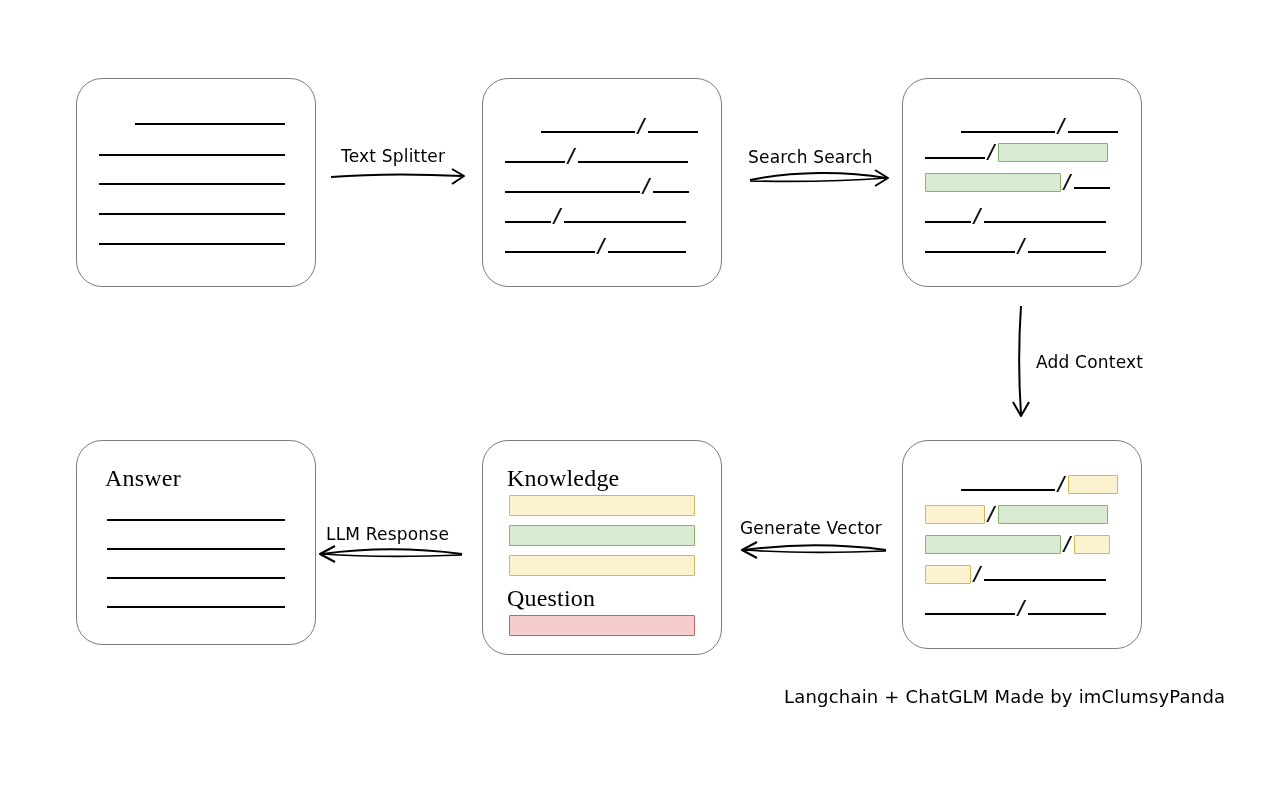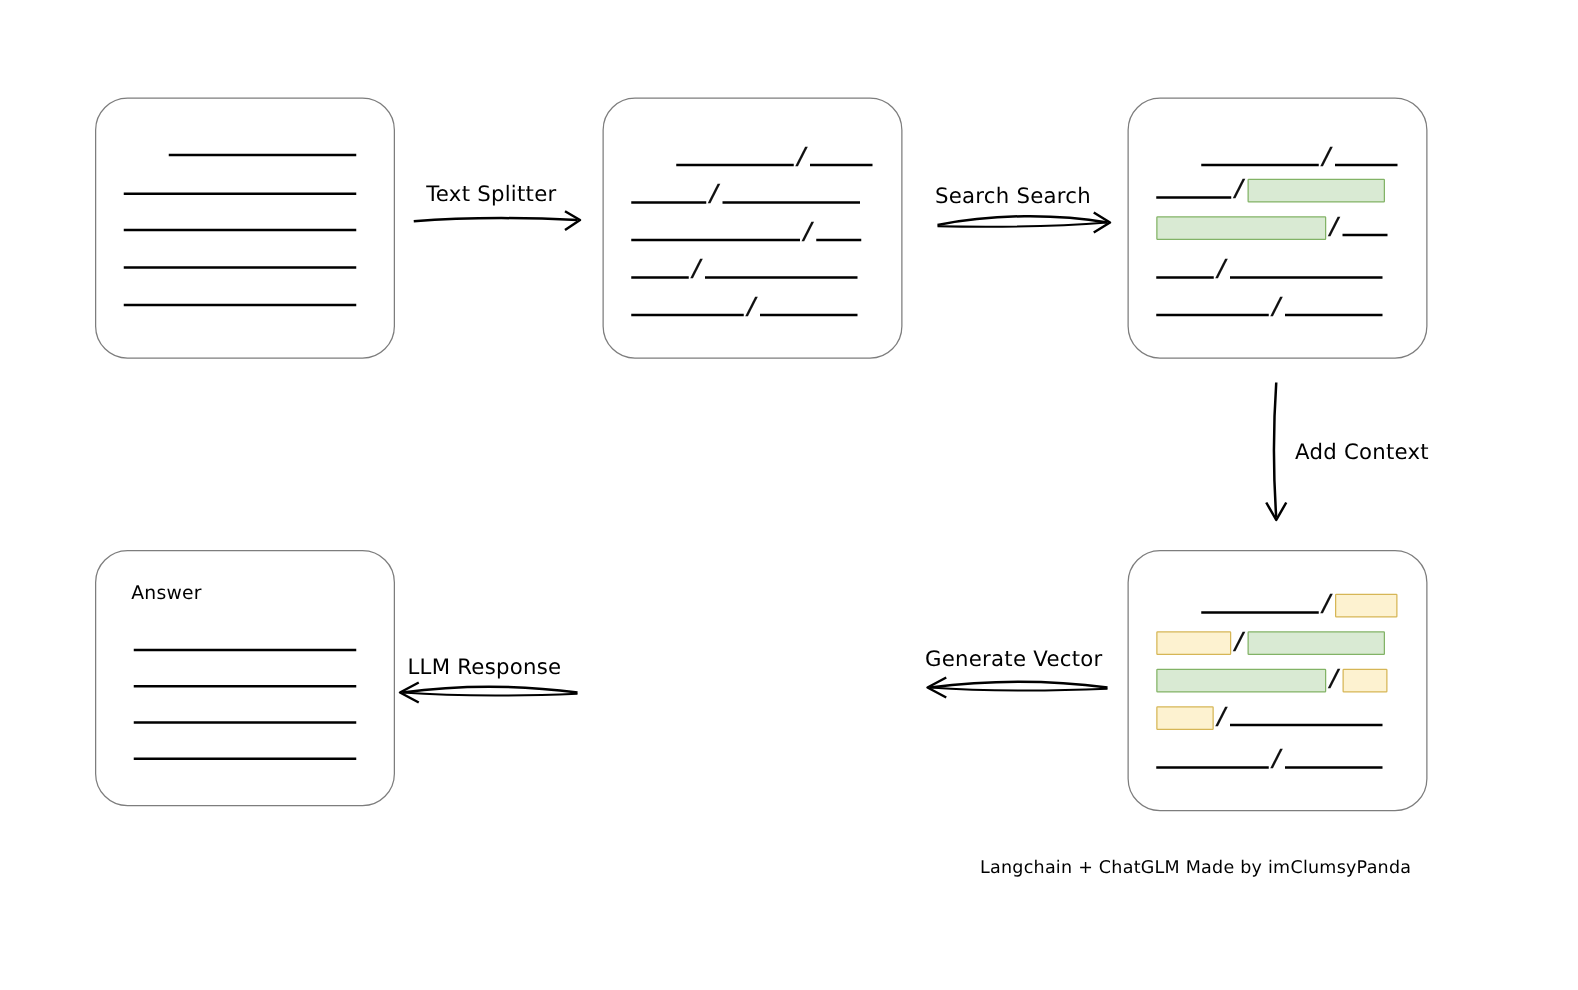--- a/index.html
+++ b/index.html
@@ -83,29 +83,30 @@
   }
 
   
   .label {
     position: absolute;
     color: #000000;
     white-space: nowrap;
     font-family: "DejaVu Sans", sans-serif;
   }
   .box-heading {
-    font-size: 15px;
+    font-size: 24px;
     letter-spacing: 0.2px;
+    font-family: Liberation Serif, serif;
   }
   .edge-label {
     font-size: 17px;
     letter-spacing: 0.2px;
   }
   .footer-note {
-    font-size: 14px;
+    font-size: 18px;
     letter-spacing: 0.2px;
   }
 
   svg.arrows {
     position: absolute;
     left: 0; top: 0;
     width: 1262px;
     height: 792px;
     pointer-events: none;
   }
@@ -247,20 +248,31 @@
       <div class="seg-line" style="width:122px;"></div>
     </div>
 
     <div class="row" style="left:22px; top:158px;">
       <div class="seg-line" style="width:90px;"></div>
       <div class="slash">/</div>
       <div class="seg-line" style="width:78px;"></div>
     </div>
   </div>
 
+  <div class="doc-box" style="left:482px; top:440px; width:240px; height:215px;">
+    <div class="label box-heading" style="left:24px; top:24px;">Knowledge</div>
+
+    <div class="bar chip-yellow" style="left:26px; top:54px;  width:186px;"></div>
+    <div class="bar chip-green" style="left:26px; top:84px;  width:186px;"></div>
+    <div class="bar chip-yellow" style="left:26px; top:114px; width:186px;"></div>
+
+    <div class="label box-heading" style="left:24px; top:144px;">Question</div>
+
+    <div class="bar chip-red" style="left:26px; top:174px; width:186px;"></div>
+  </div>
 
   <div class="doc-box" style="left:76px; top:440px; width:240px; height:205px;">
     <div class="label box-heading" style="left:28px; top:24px;">Answer</div>
 
     <div class="plain-line" style="left:30px; top:78px;  width:178px;"></div>
     <div class="plain-line" style="left:30px; top:107px; width:178px;"></div>
     <div class="plain-line" style="left:30px; top:136px; width:178px;"></div>
     <div class="plain-line" style="left:30px; top:165px; width:178px;"></div>
   </div>
 

